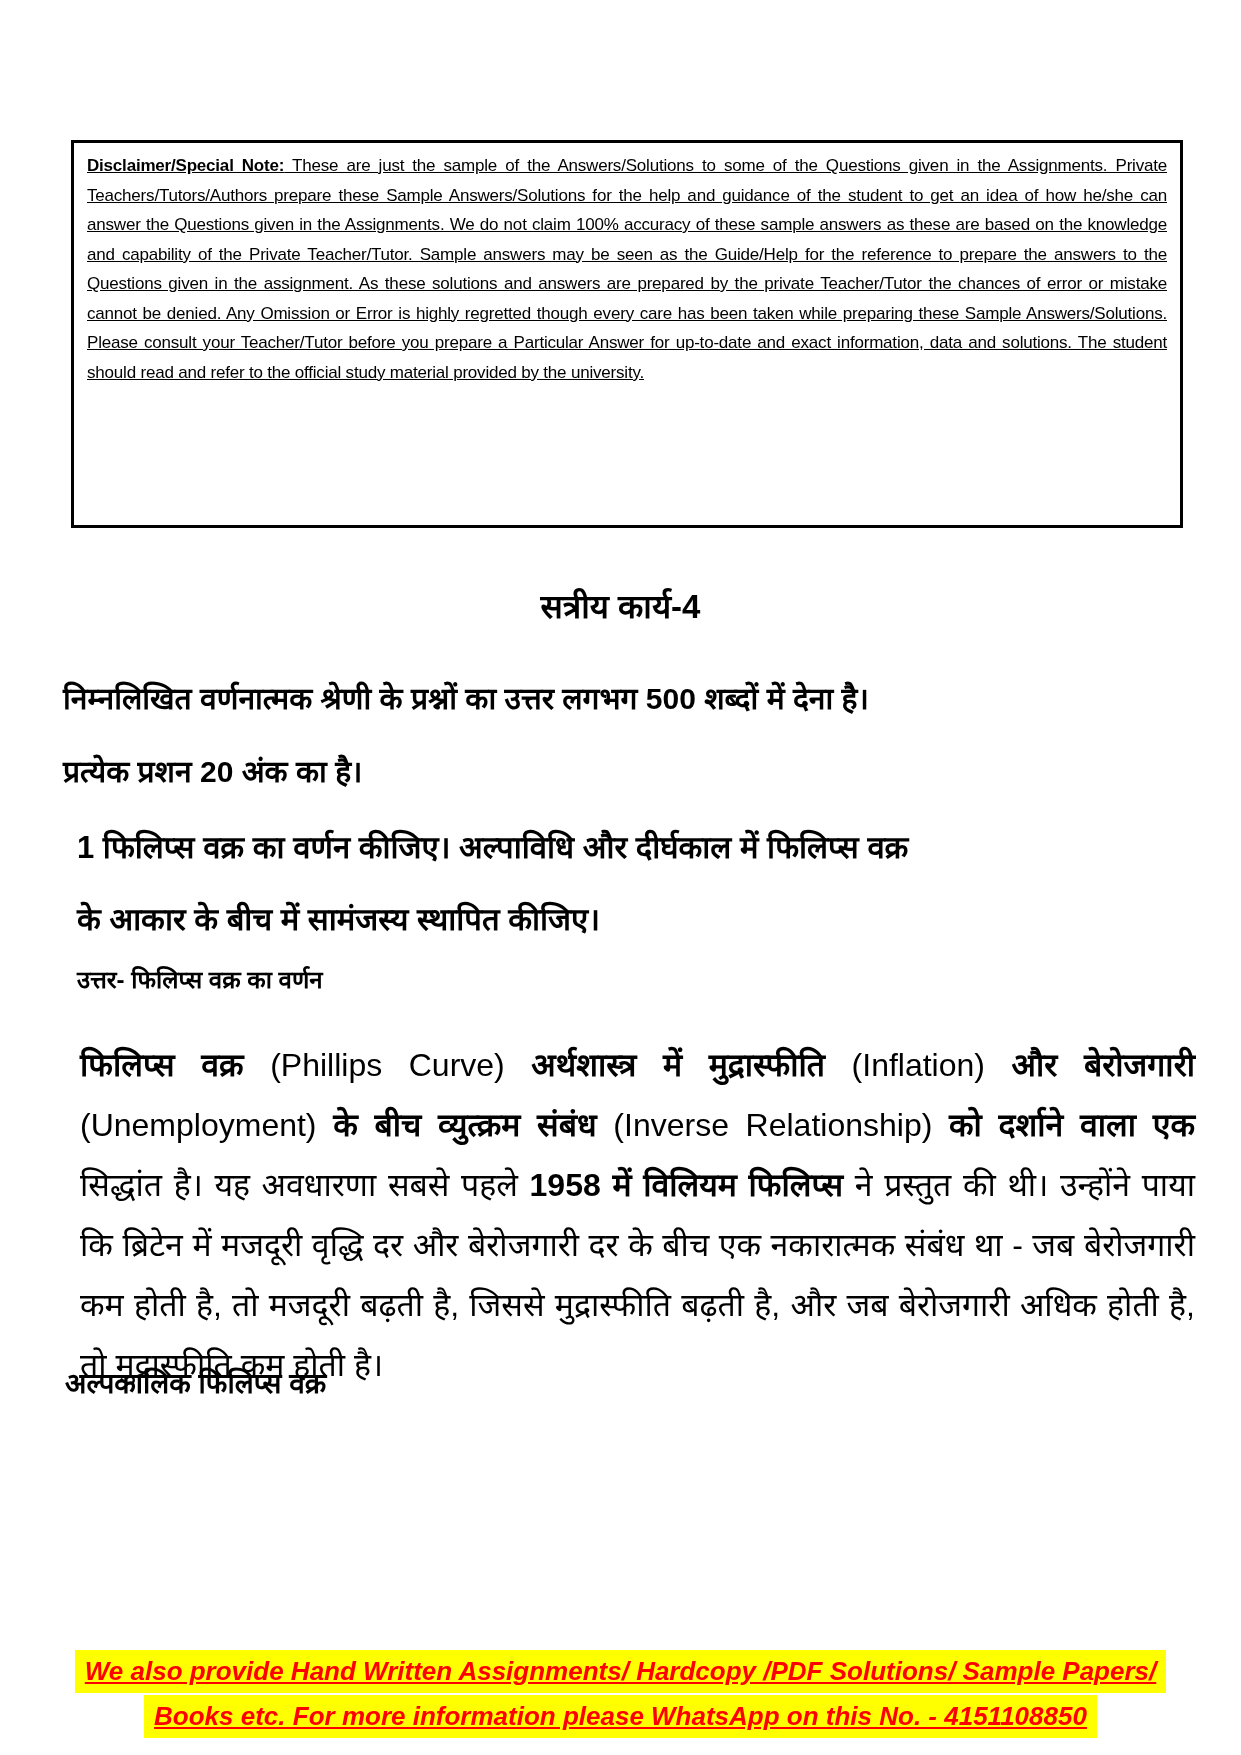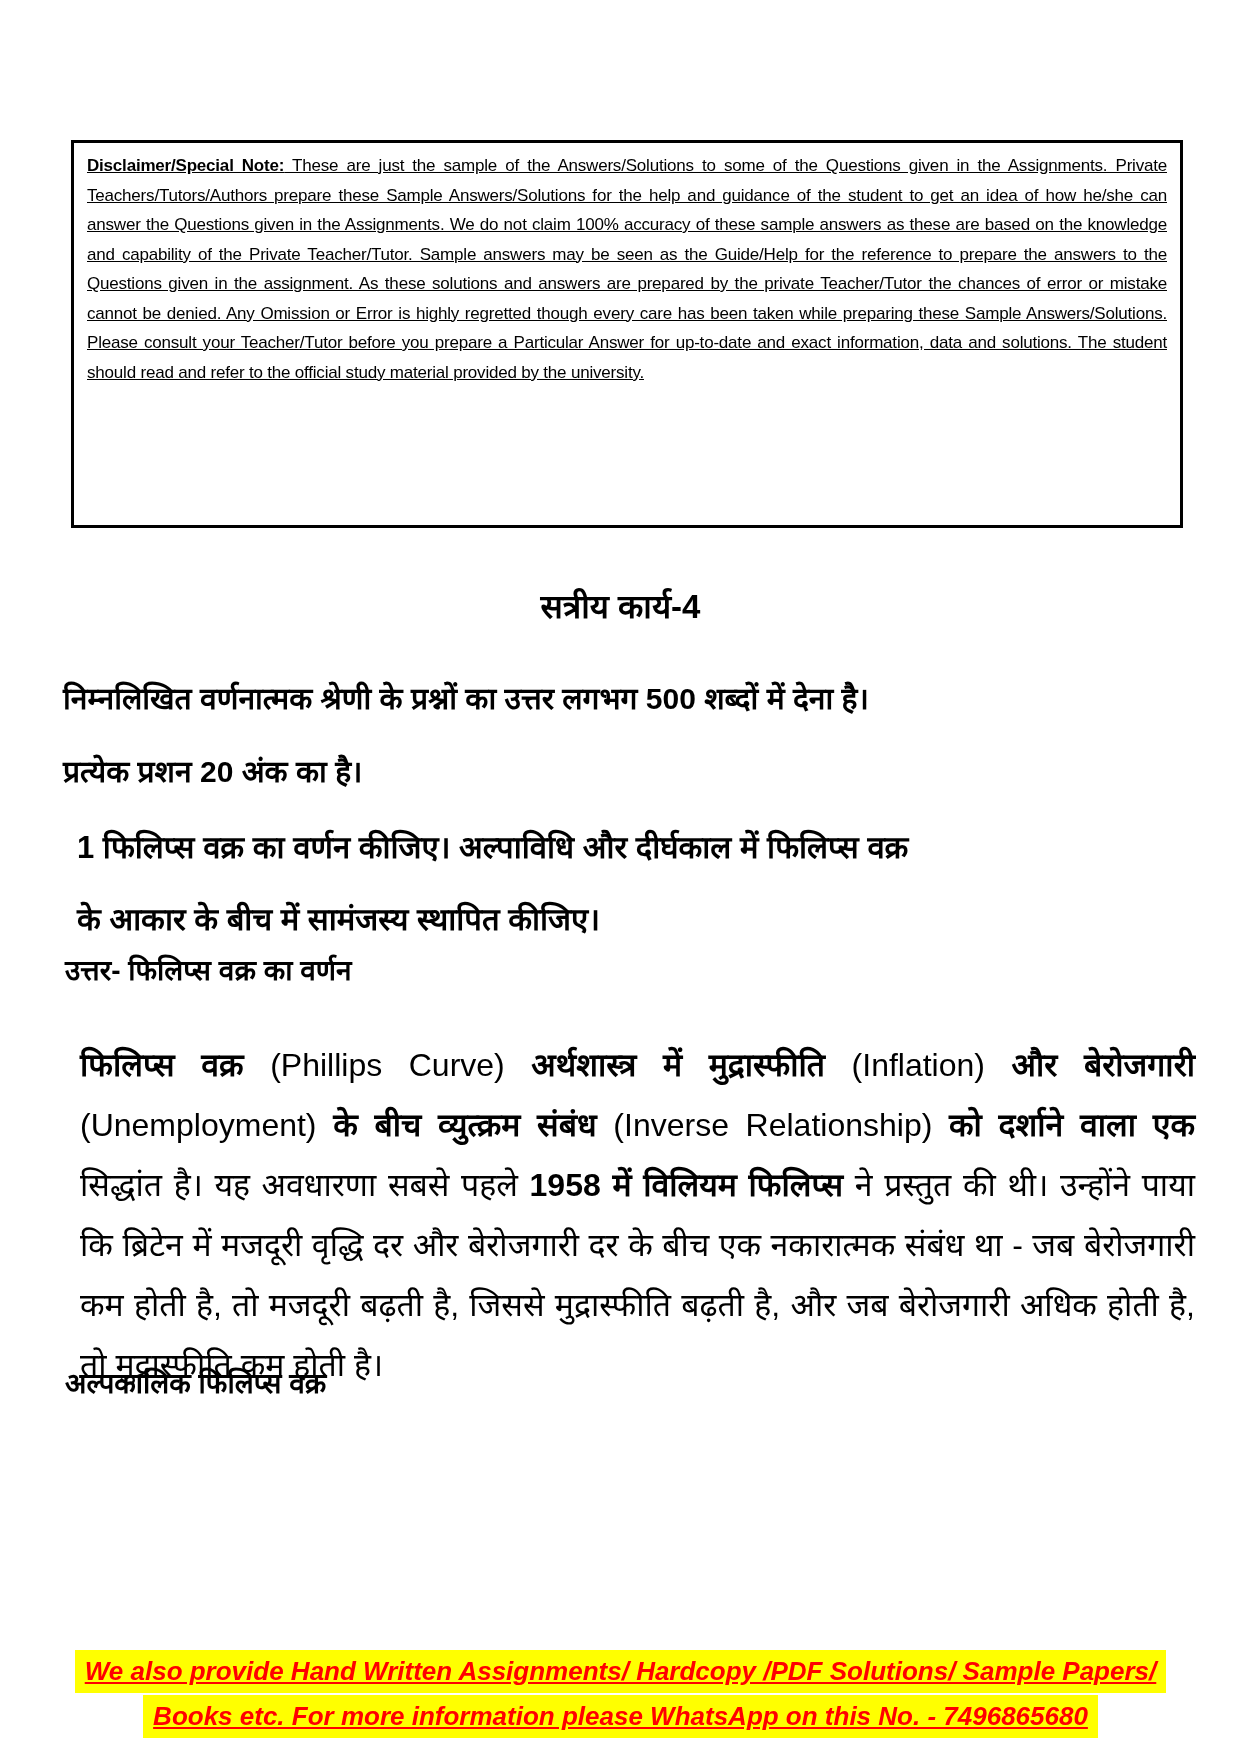--- a/index.html
+++ b/index.html
@@ -28,21 +28,21 @@
   .instructions{
     position:absolute;top:662px;left:63px;width:1118px;margin:0;
     font-size:30px;font-weight:bold;line-height:73px;text-align:justify;
   }
   .question{
     position:absolute;top:800px;left:65px;width:1118px;margin:12px;
     font-size:31px;font-weight:bold;line-height:72px;text-align:justify;
   }
   .line{display:block;}
   .answer-heading{
-    position:absolute;top:950px;left:65px;margin:0;font-size:28px;font-weight:bold;
+    position:absolute;top:950px;left:65px;margin:12px;font-size:24px;font-weight:bold;
   }
   .body-para{
     position:absolute;left:65px;width:1115px;margin:15px;
     font-size:32px;line-height:60px;text-align:justify;font-weight:normal;
   }
   .para-1{top:1020px;}
   .sub-heading{
     position:absolute;top:1363px;left:65px;margin:0;font-size:28px;font-weight:bold;
   }
   .para-2{top:1420px;}
@@ -86,17 +86,17 @@
   <p class="body-para para-1"><span class="seg seg-bold">फिलिप्स वक्र </span><span class="seg">(Phillips Curve) </span><span class="seg seg-bold">अर्थशास्त्र में मुद्रास्फीति </span><span class="seg">(Inflation) </span><span class="seg seg-bold">और बेरोजगारी </span><span class="seg">(Unemployment) </span><span class="seg seg-bold">के बीच व्युत्क्रम संबंध </span><span class="seg">(Inverse Relationship) </span><span class="seg seg-bold">को दर्शाने वाला एक </span><span class="seg">सिद्धांत है। यह अवधारणा सबसे पहले </span><span class="seg seg-bold">1958 में विलियम फिलिप्स </span><span class="seg">ने प्रस्तुत की थी। उन्होंने पाया कि ब्रिटेन में मजदूरी वृद्धि दर और बेरोजगारी दर के बीच एक नकारात्मक संबंध था - जब बेरोजगारी कम होती है, तो मजदूरी बढ़ती है, जिससे मुद्रास्फीति बढ़ती है, और जब बेरोजगारी अधिक होती है, तो मुद्रास्फीति कम होती है।</span></p>
 
   <h2 class="sub-heading">अल्पकालिक फिलिप्स वक्र</h2>
 
 
   <div class="footer">
     <div class="footer-row">
       <span class="footer-line">We also provide Hand Written Assignments/ Hardcopy /PDF Solutions/ Sample Papers/</span>
     </div>
     <div class="footer-row">
-      <span class="footer-line">Books etc. For more information please WhatsApp on this No. - 7496865680</span>
+      <span class="footer-line">Books etc. For more information please WhatsApp on this No. - 4151108850</span>
     </div>
   </div>
 
 </div>
 
 </body></html>

